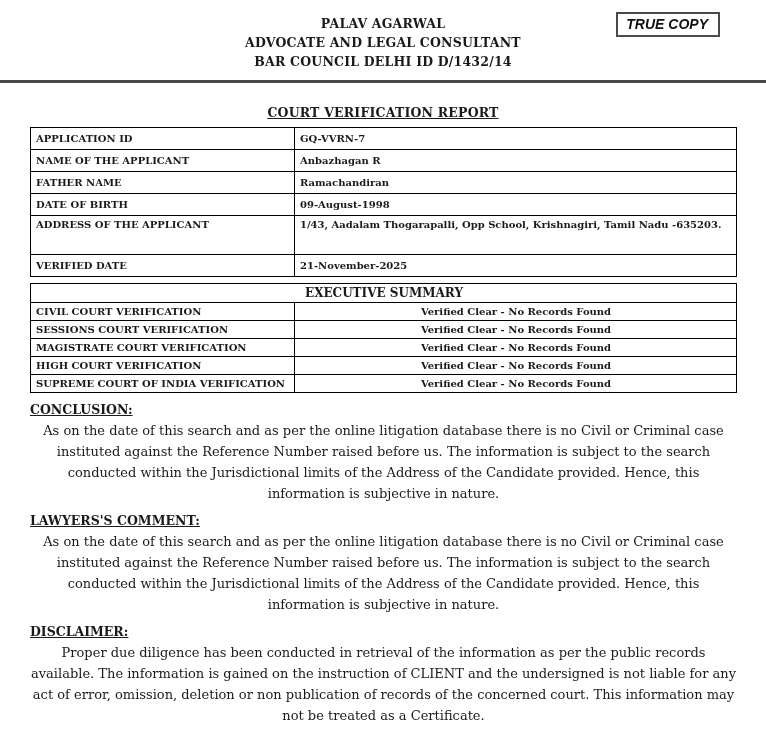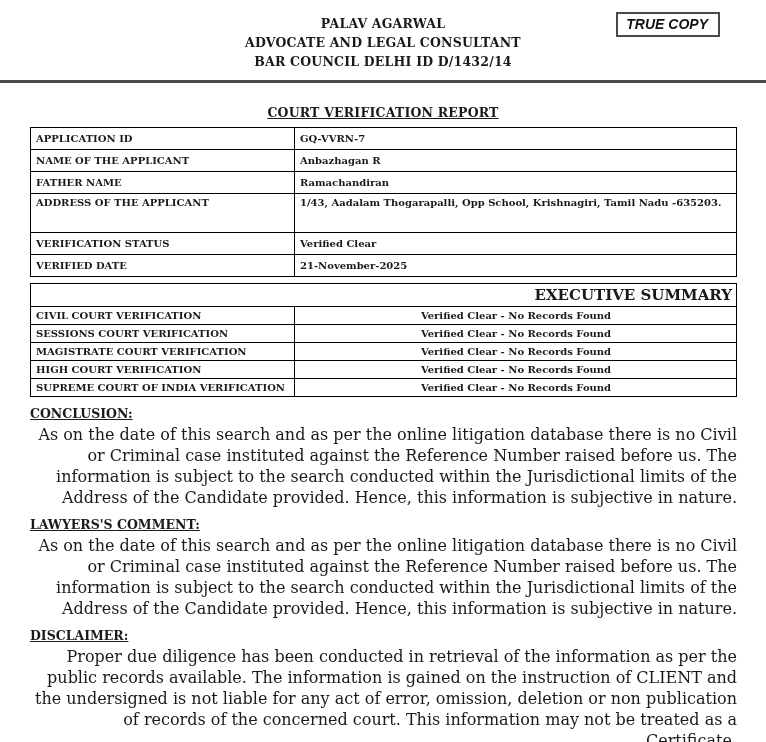--- a/index.html
+++ b/index.html
@@ -75,39 +75,39 @@
   }
   col.label-col { width: 264px; }
   .details-table td { height: 22px; }
   .details-table tr.tall-row td {
     height: 39px;
     vertical-align: top;
     padding-top: 3px;
   }
   .summary-table { margin-top: 6px; }
   .summary-table th {
-    text-align: right;
+    text-align: center;
     height: 19px;
-    font-size: 15px;
+    font-size: 12px;
   }
   .summary-table td { height: 18px; }
   .summary-table td.val { text-align: center; }
 
   
   .section { margin-top: 9px; }
   .section-heading {
     font-weight: bold;
     font-size: 12.5px;
     text-decoration: underline;
     margin-bottom: 3px;
   }
   .section-body {
-    font-size: 16px;
+    font-size: 13px;
     line-height: 21px;
-    text-align: right;
+    text-align: center;
   }
 </style>
 </head>
 <body>
 
 <div class="letterhead">
   <div>PALAV AGARWAL</div>
   <div>ADVOCATE AND LEGAL CONSULTANT</div>
   <div>BAR COUNCIL DELHI ID D/1432/14</div>
 </div>
@@ -135,27 +135,27 @@
         <td>GQ-VVRN-7</td>
       </tr>
       <tr>
         <td>NAME OF THE APPLICANT</td>
         <td>Anbazhagan R</td>
       </tr>
       <tr>
         <td>FATHER NAME</td>
         <td>Ramachandiran</td>
       </tr>
+      <tr>
+        <td>DATE OF BIRTH</td>
+        <td>09-August-1998</td>
+      </tr>
       <tr class="tall-row">
         <td>ADDRESS OF THE APPLICANT</td>
         <td>1/43, Aadalam Thogarapalli, Opp School, Krishnagiri, Tamil Nadu -635203.</td>
-      </tr>
-      <tr>
-        <td>VERIFICATION STATUS</td>
-        <td>Verified Clear</td>
       </tr>
       <tr>
         <td>VERIFIED DATE</td>
         <td>21-November-2025</td>
       </tr>
     </tbody>
   </table>
 
   <table class="summary-table">
     <colgroup>

